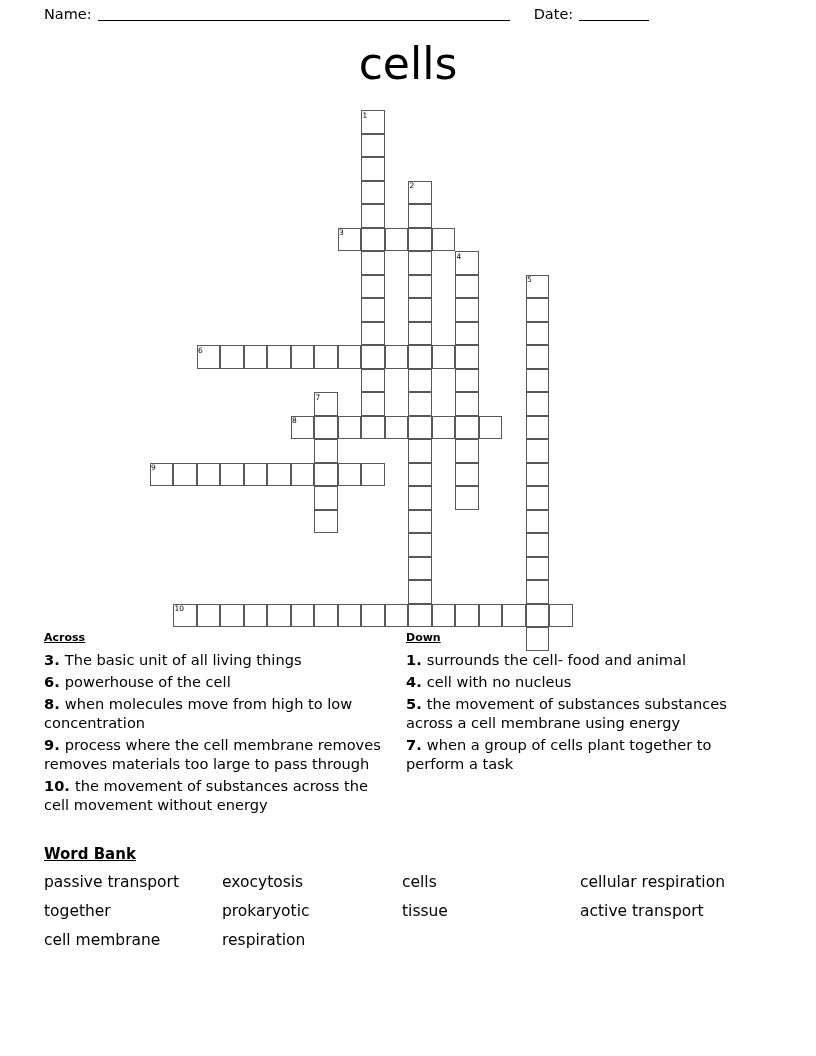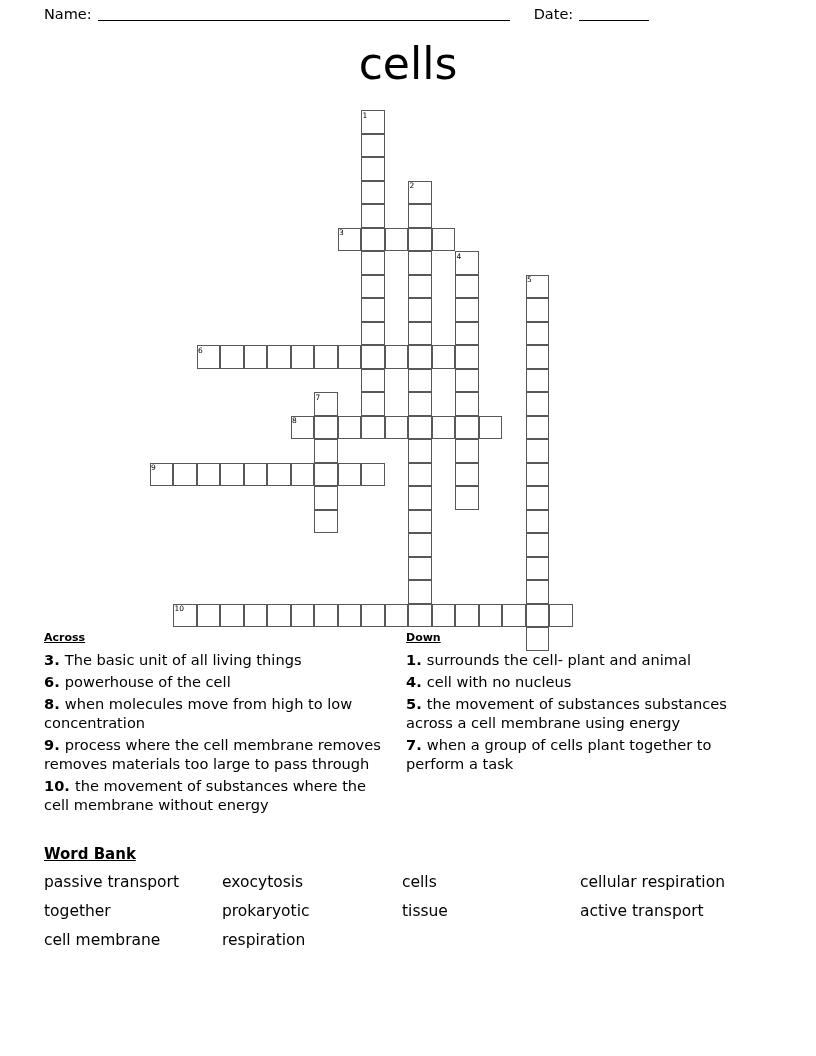--- a/index.html
+++ b/index.html
@@ -256,27 +256,27 @@
   </div>
 
 <div class="clues">
   <div class="clue-col across">
     <span class="clue-head">Across</span>
     <div id="across-list">
         <p class="clue-item"><span class="clue-num">3. </span><span>The basic unit of all living things</span></p>
         <p class="clue-item"><span class="clue-num">6. </span><span>powerhouse of the cell</span></p>
         <p class="clue-item"><span class="clue-num">8. </span><span>when molecules move from high to low concentration</span></p>
         <p class="clue-item"><span class="clue-num">9. </span><span>process where the cell membrane removes removes materials too large to pass through</span></p>
-        <p class="clue-item"><span class="clue-num">10. </span><span>the movement of substances where the cell membrane without energy</span></p>
+        <p class="clue-item"><span class="clue-num">10. </span><span>the movement of substances across the cell movement without energy</span></p>
       </div>
   </div>
   <div class="clue-col down">
     <span class="clue-head">Down</span>
     <div id="down-list">
-        <p class="clue-item"><span class="clue-num">1. </span><span>surrounds the cell- plant and animal</span></p>
+        <p class="clue-item"><span class="clue-num">1. </span><span>surrounds the cell- food and animal</span></p>
         <p class="clue-item"><span class="clue-num">4. </span><span>cell with no nucleus</span></p>
         <p class="clue-item"><span class="clue-num">5. </span><span>the movement of substances substances across a cell membrane using energy</span></p>
         <p class="clue-item"><span class="clue-num">7. </span><span>when a group of cells plant together to perform a task</span></p>
       </div>
   </div>
 </div>
 
 <div class="wordbank">
   <span class="wb-head">Word Bank</span>
   <div class="wb-grid" id="wb-grid">

